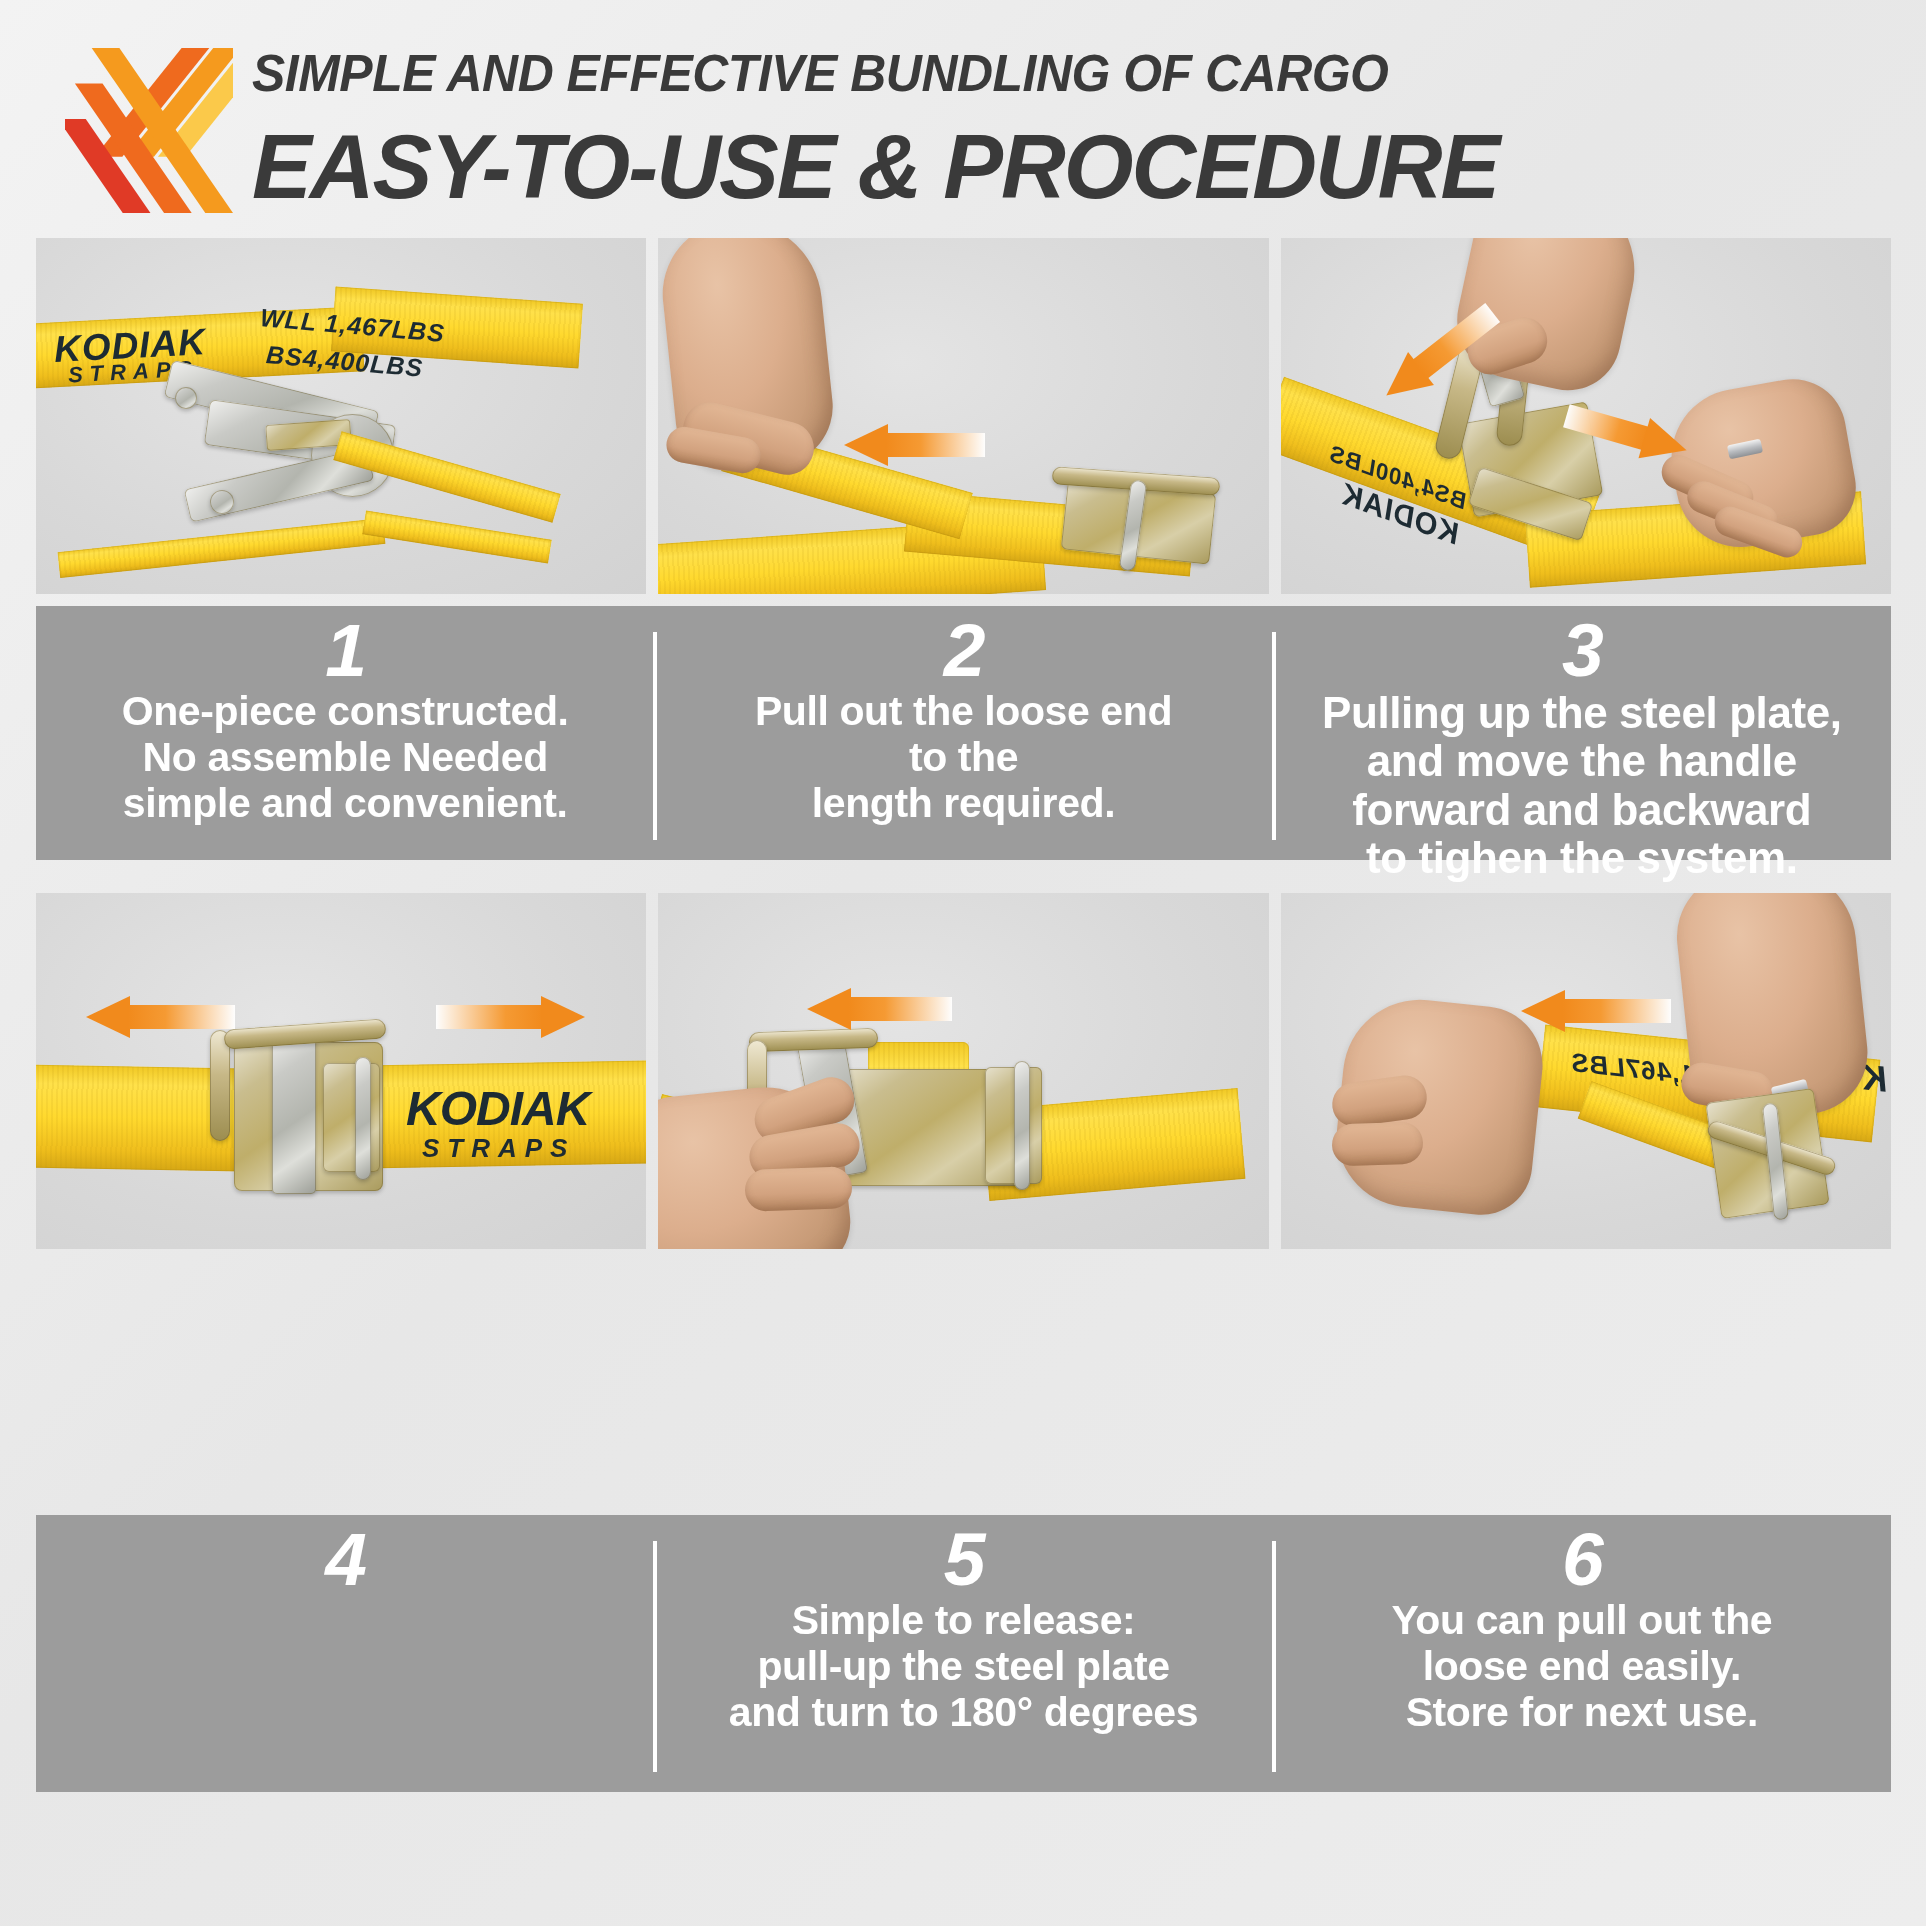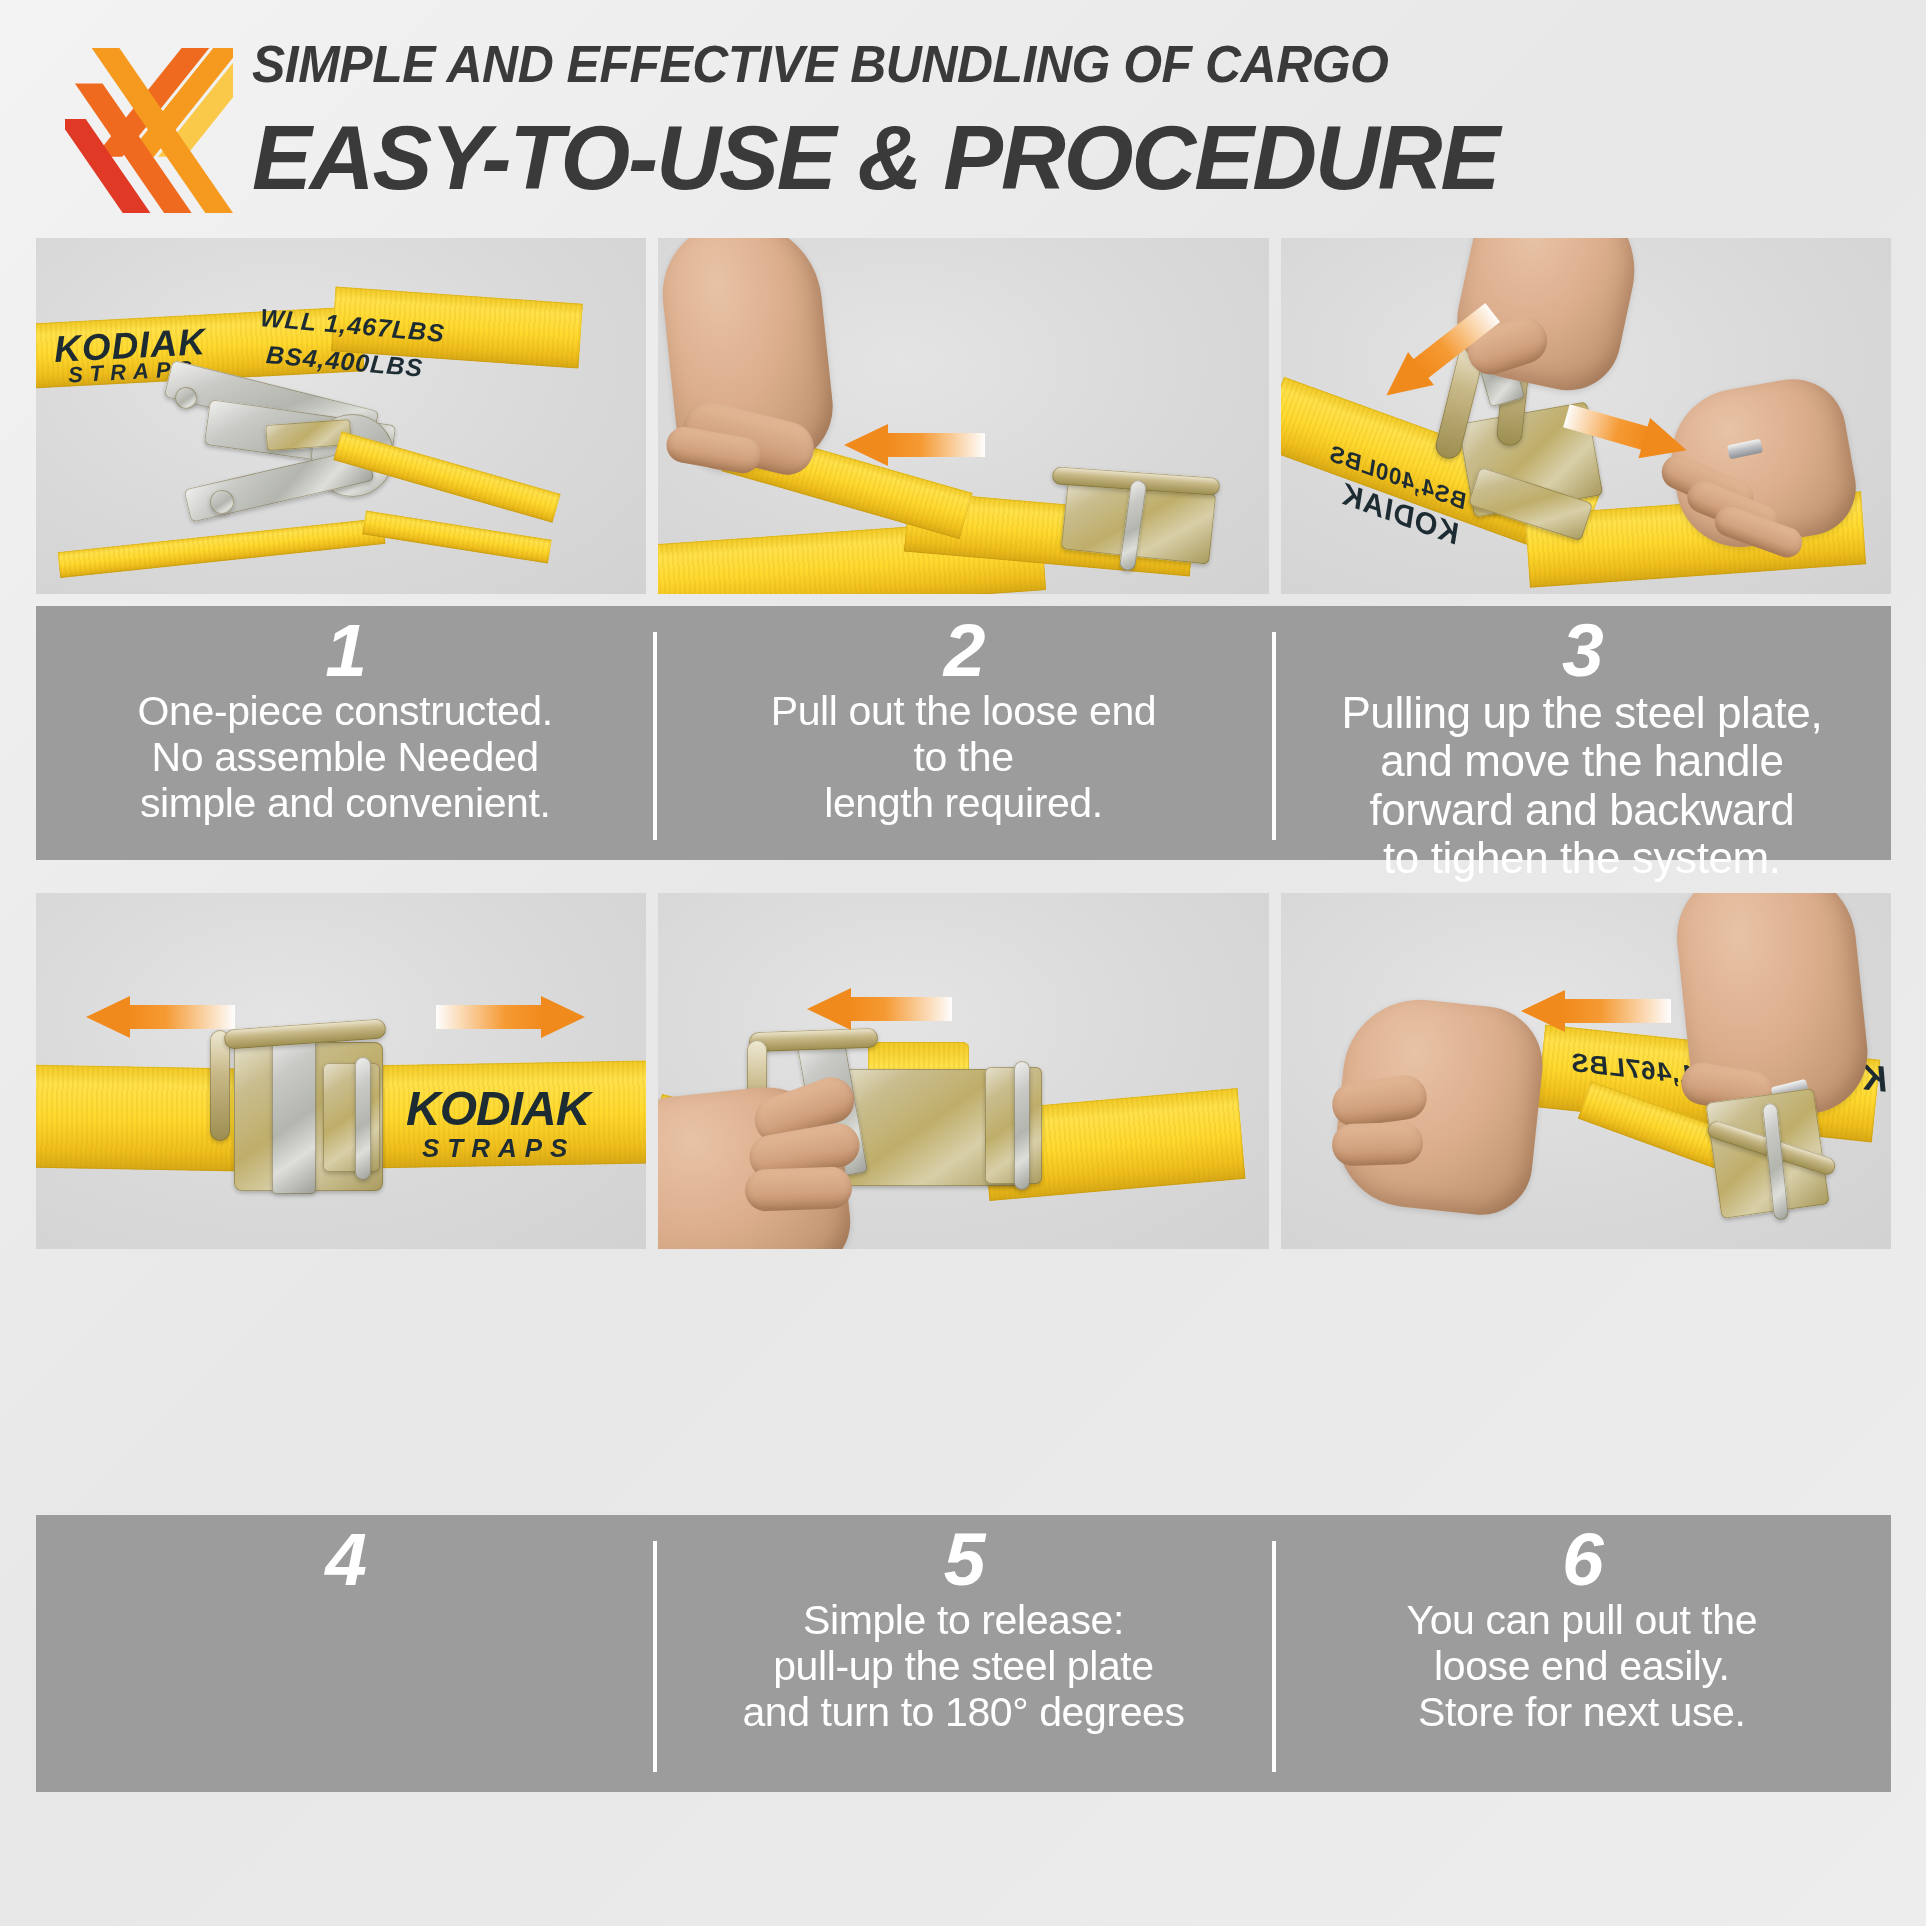--- a/index.html
+++ b/index.html
@@ -32,21 +32,21 @@
     position: absolute;
     left: 65px;
     top: 40px;
     width: 168px;
     height: 173px;
   }
 
   #header-text {
     position: absolute;
     left: 252px;
-    top: 38px;
+    top: 47px;
     width: 1663px;
   }
 
   .kicker {
     font-size: 52px;
     font-weight: bold;
     font-style: italic;
     letter-spacing: -0.5px;
     color: #3a3a3a;
     line-height: 1.0;
@@ -114,21 +114,21 @@
     font-weight: bold;
     font-style: italic;
     line-height: 0.92;
     letter-spacing: -2px;
     color: #ffffff;
     margin-bottom: 4px;
   }
 
   .step-text {
     font-size: 41px;
-    font-weight: normal;
+    font-weight: bold;
     line-height: 1.12;
     color: #ffffff;
     letter-spacing: -0.4px;
     white-space: pre-line;
   }
   .step-text.tight { font-size: 44px; line-height: 1.1; }
 
   
   .photo-bg {
     position: absolute;

